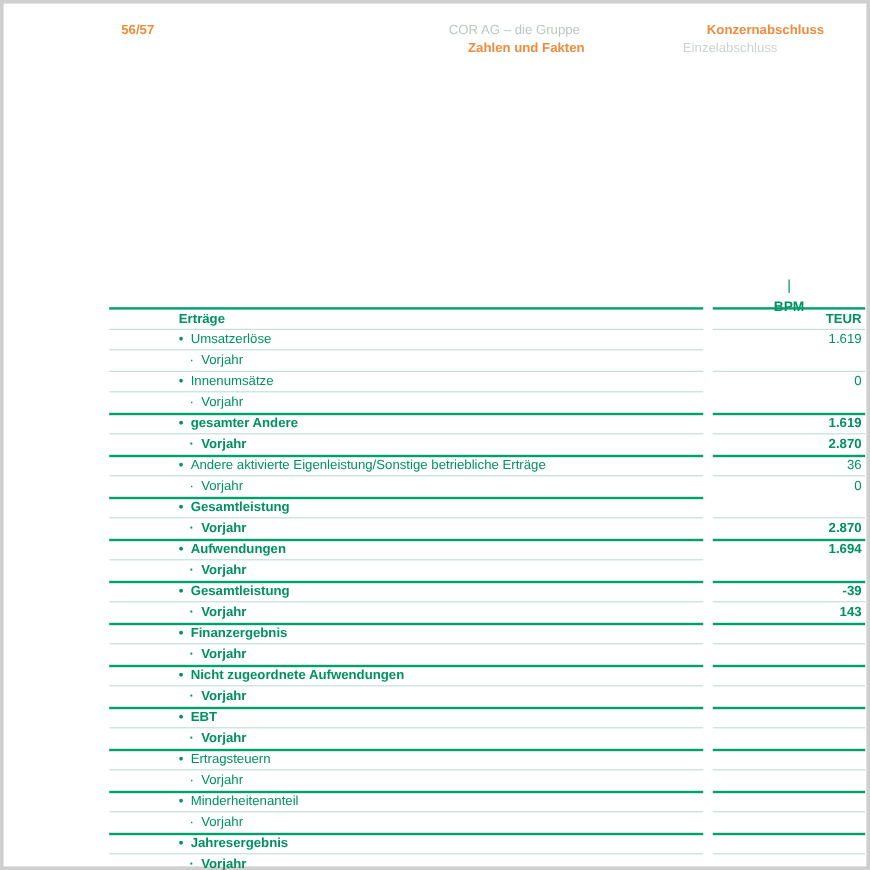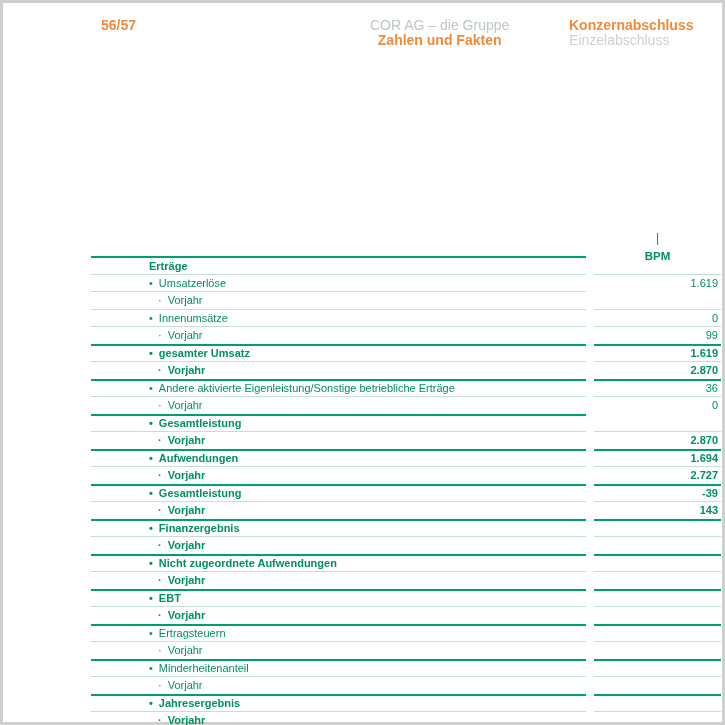--- a/index.html
+++ b/index.html
@@ -6,27 +6,27 @@
   body{
     width:725px;height:725px;position:relative;overflow:hidden;
     background:#ffffff;
     font-family:"Liberation Sans",sans-serif;
   }
   .page-frame{
     position:absolute;inset:0;border:3px solid #cfcfcf;box-sizing:border-box;
     background:#ffffff;
   }
   
-  .hdr{position:absolute;font-size:14px;line-height:15px;}
+  .hdr{position:absolute;font-size:11px;line-height:15px;}
   .hdr-pagenum{left:98px;top:15px;font-weight:bold;color:#f08b3e;}
   .hdr-center{left:367px;top:15px;text-align:center;}
   .hdr-right{left:566px;top:15px;}
   .hdr .muted-green{color:#bcc8c0;font-weight:normal;}
   .hdr .muted-gray{color:#ccd3cc;font-weight:normal;}
-  .hdr .orange-bold{color:#f08b3e;font-weight:bold;}
+  .hdr .orange-bold{color:#f08b3e;font-weight:bold;margin-left:20px;}
   
   .col-group{
     position:absolute;left:591px;top:209px;width:127px;text-align:center;
     color:#009161;font-weight:bold;font-size:11.5px;margin-top:38px;
   }
   .col-tick{
     position:absolute;left:591px;top:228px;width:127px;text-align:center;
     color:#009161;font-weight:normal;font-size:12px;
   }
   
@@ -68,20 +68,21 @@
   </div>
 
   <div class="col-group">BPM</div>
   <div class="col-tick">|</div>
 
   <div class="tbl">
       <div class="trow dark b">
         <div class="tcell-l ind0">
           <span>Erträge</span>
         </div>
+        <div class="tcell-r">TEUR</div>
       </div>
       <div class="trow light">
         <div class="tcell-l ind1">
           <span class="bullet">•</span>
           <span>Umsatzerlöse</span>
         </div>
         <div class="tcell-r">1.619</div>
       </div>
       <div class="trow light">
         <div class="tcell-l ind2">
@@ -94,26 +95,25 @@
           <span class="bullet">•</span>
           <span>Innenumsätze</span>
         </div>
         <div class="tcell-r">0</div>
       </div>
       <div class="trow light">
         <div class="tcell-l ind2">
           <span class="bullet">·</span>
           <span>Vorjahr</span>
         </div>
-        <div class="tcell-r">99</div>
-      </div>
-      <div class="trow dark b">
-        <div class="tcell-l ind1">
-          <span class="bullet">•</span>
-          <span>gesamter Umsatz</span>
+      </div>
+      <div class="trow dark b">
+        <div class="tcell-l ind1">
+          <span class="bullet">•</span>
+          <span>gesamter Andere</span>
         </div>
         <div class="tcell-r">1.619</div>
       </div>
       <div class="trow light b">
         <div class="tcell-l ind2">
           <span class="bullet">·</span>
           <span>Vorjahr</span>
         </div>
         <div class="tcell-r">2.870</div>
       </div>
@@ -149,21 +149,20 @@
           <span class="bullet">•</span>
           <span>Aufwendungen</span>
         </div>
         <div class="tcell-r">1.694</div>
       </div>
       <div class="trow light b">
         <div class="tcell-l ind2">
           <span class="bullet">·</span>
           <span>Vorjahr</span>
         </div>
-        <div class="tcell-r">2.727</div>
       </div>
       <div class="trow dark b">
         <div class="tcell-l ind1">
           <span class="bullet">•</span>
           <span>Gesamtleistung</span>
         </div>
         <div class="tcell-r">-39</div>
       </div>
       <div class="trow light b">
         <div class="tcell-l ind2">

